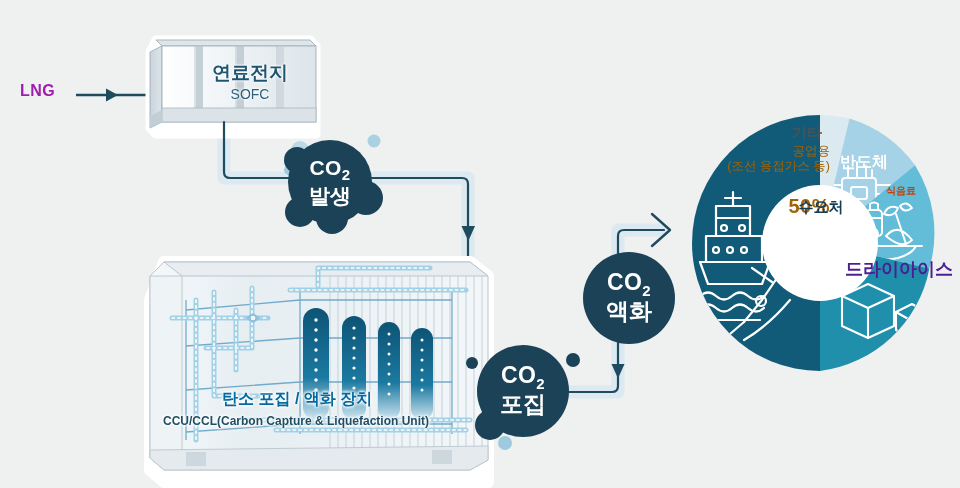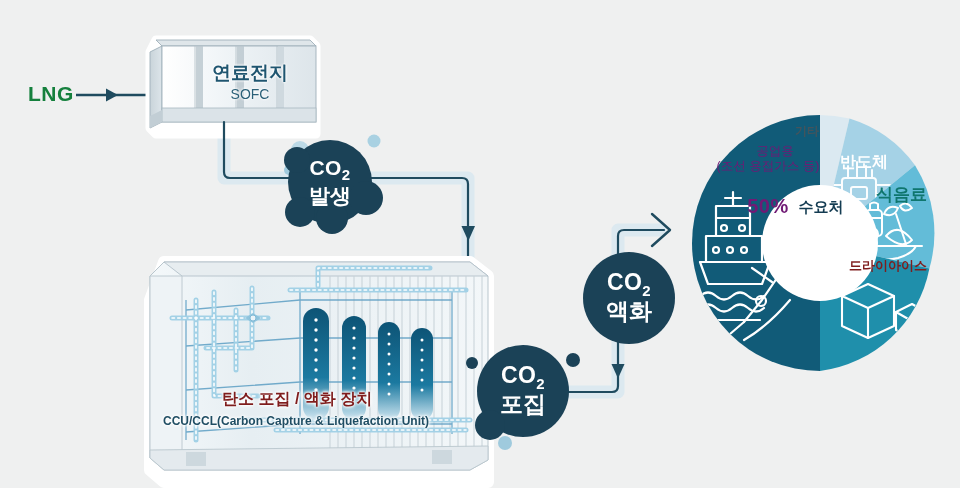--- a/index.html
+++ b/index.html
@@ -10,22 +10,22 @@
     overflow:hidden;
     position:relative;
   }
   #stage{position:absolute;left:0;top:0;width:960px;height:488px;}
   svg.layer{position:absolute;left:0;top:0;width:960px;height:488px;overflow:visible;}
 
   .lbl{position:absolute;white-space:pre;line-height:1.18;}
 
   
   #lng-label{
-    left:28px;top:82px;
-    font-size:21px;font-weight:bold;color:#15803d;letter-spacing:.5px;
+    left:20px;top:82px;
+    font-size:16px;font-weight:bold;color:#a21caf;letter-spacing:.5px;
   }
 
   
   #sofc-title{
     left:0;top:0;width:100%;text-align:center;
     font-size:19px;font-weight:bold;color:#1f5570;
     text-shadow:0 0 3px #fff,0 0 3px #fff,0 0 2px #fff;
   }
   #sofc-sub{
     left:0;top:24px;width:100%;text-align:center;
@@ -46,37 +46,37 @@
 
   #gen-bubble{position:absolute;left:288px;top:140px;width:84px;height:84px;}
   #gen-bubble .bubble-text .l1{font-size:21px;}
   #gen-bubble .bubble-text .l2{font-size:21px;}
   #liq-bubble{position:absolute;left:583px;top:252px;width:92px;height:92px;}
   #cap-bubble{position:absolute;left:477px;top:345px;width:92px;height:92px;}
 
   
   #ccu-title{
     left:222px;top:390px;
-    font-size:16px;font-weight:bold;color:#7f1d1d;
+    font-size:16px;font-weight:bold;color:#0369a1;
     text-shadow:0 0 4px #fff,0 0 4px #fff,0 0 3px #fff,0 0 2px #fff;
   }
   #ccu-sub{
     left:163px;top:414px;
     font-size:12px;font-weight:bold;color:#1f4d63;
     text-shadow:0 0 4px #fff,0 0 4px #fff,0 0 3px #fff,0 0 2px #fff;
   }
 
   
   .donut-lbl{position:absolute;white-space:pre;text-align:center;font-weight:bold;line-height:1.25;}
-  #seg-ind-label{left:706px;top:128px;width:124px;color:#701a75;font-size:12.5px;font-weight:normal;}
+  #seg-ind-label{left:706px;top:128px;width:124px;color:#a16207;font-size:12.5px;font-weight:normal;text-align:right;}
   #seg-ind-label .big{display:block;font-size:20px;font-weight:bold;margin-top:3px;letter-spacing:.5px;}
-  #seg-etc-label{left:784px;top:124px;width:46px;color:#44545c;font-size:12px;}
+  #seg-etc-label{left:784px;top:124px;width:46px;color:#44545c;font-size:15px;}
   #seg-semi-label{left:838px;top:152px;width:52px;color:#ffffff;font-size:16px;}
-  #seg-food-label{left:876px;top:185px;width:50px;color:#0f766e;font-size:17px;font-family:Liberation Mono, monospace;}
-  #seg-ice-label{left:845px;top:258px;width:86px;color:#7f1d1d;font-size:13px;}
+  #seg-food-label{left:876px;top:185px;width:50px;color:#c2410c;font-size:10px;}
+  #seg-ice-label{left:845px;top:258px;width:86px;color:#4c1d95;font-size:18px;}
 
   #donut-center-text{
     position:absolute;left:746px;top:198px;width:150px;
     text-align:center;color:#143c52;font-weight:bold;
   }
   #donut-center-text .c1{font-size:22px;line-height:1.15;letter-spacing:-.2px;}
   #donut-center-text .c2{font-size:15px;line-height:1.2;}
   #donut-center-text .sub2{font-size:14px;}
 </style>
 </head>

